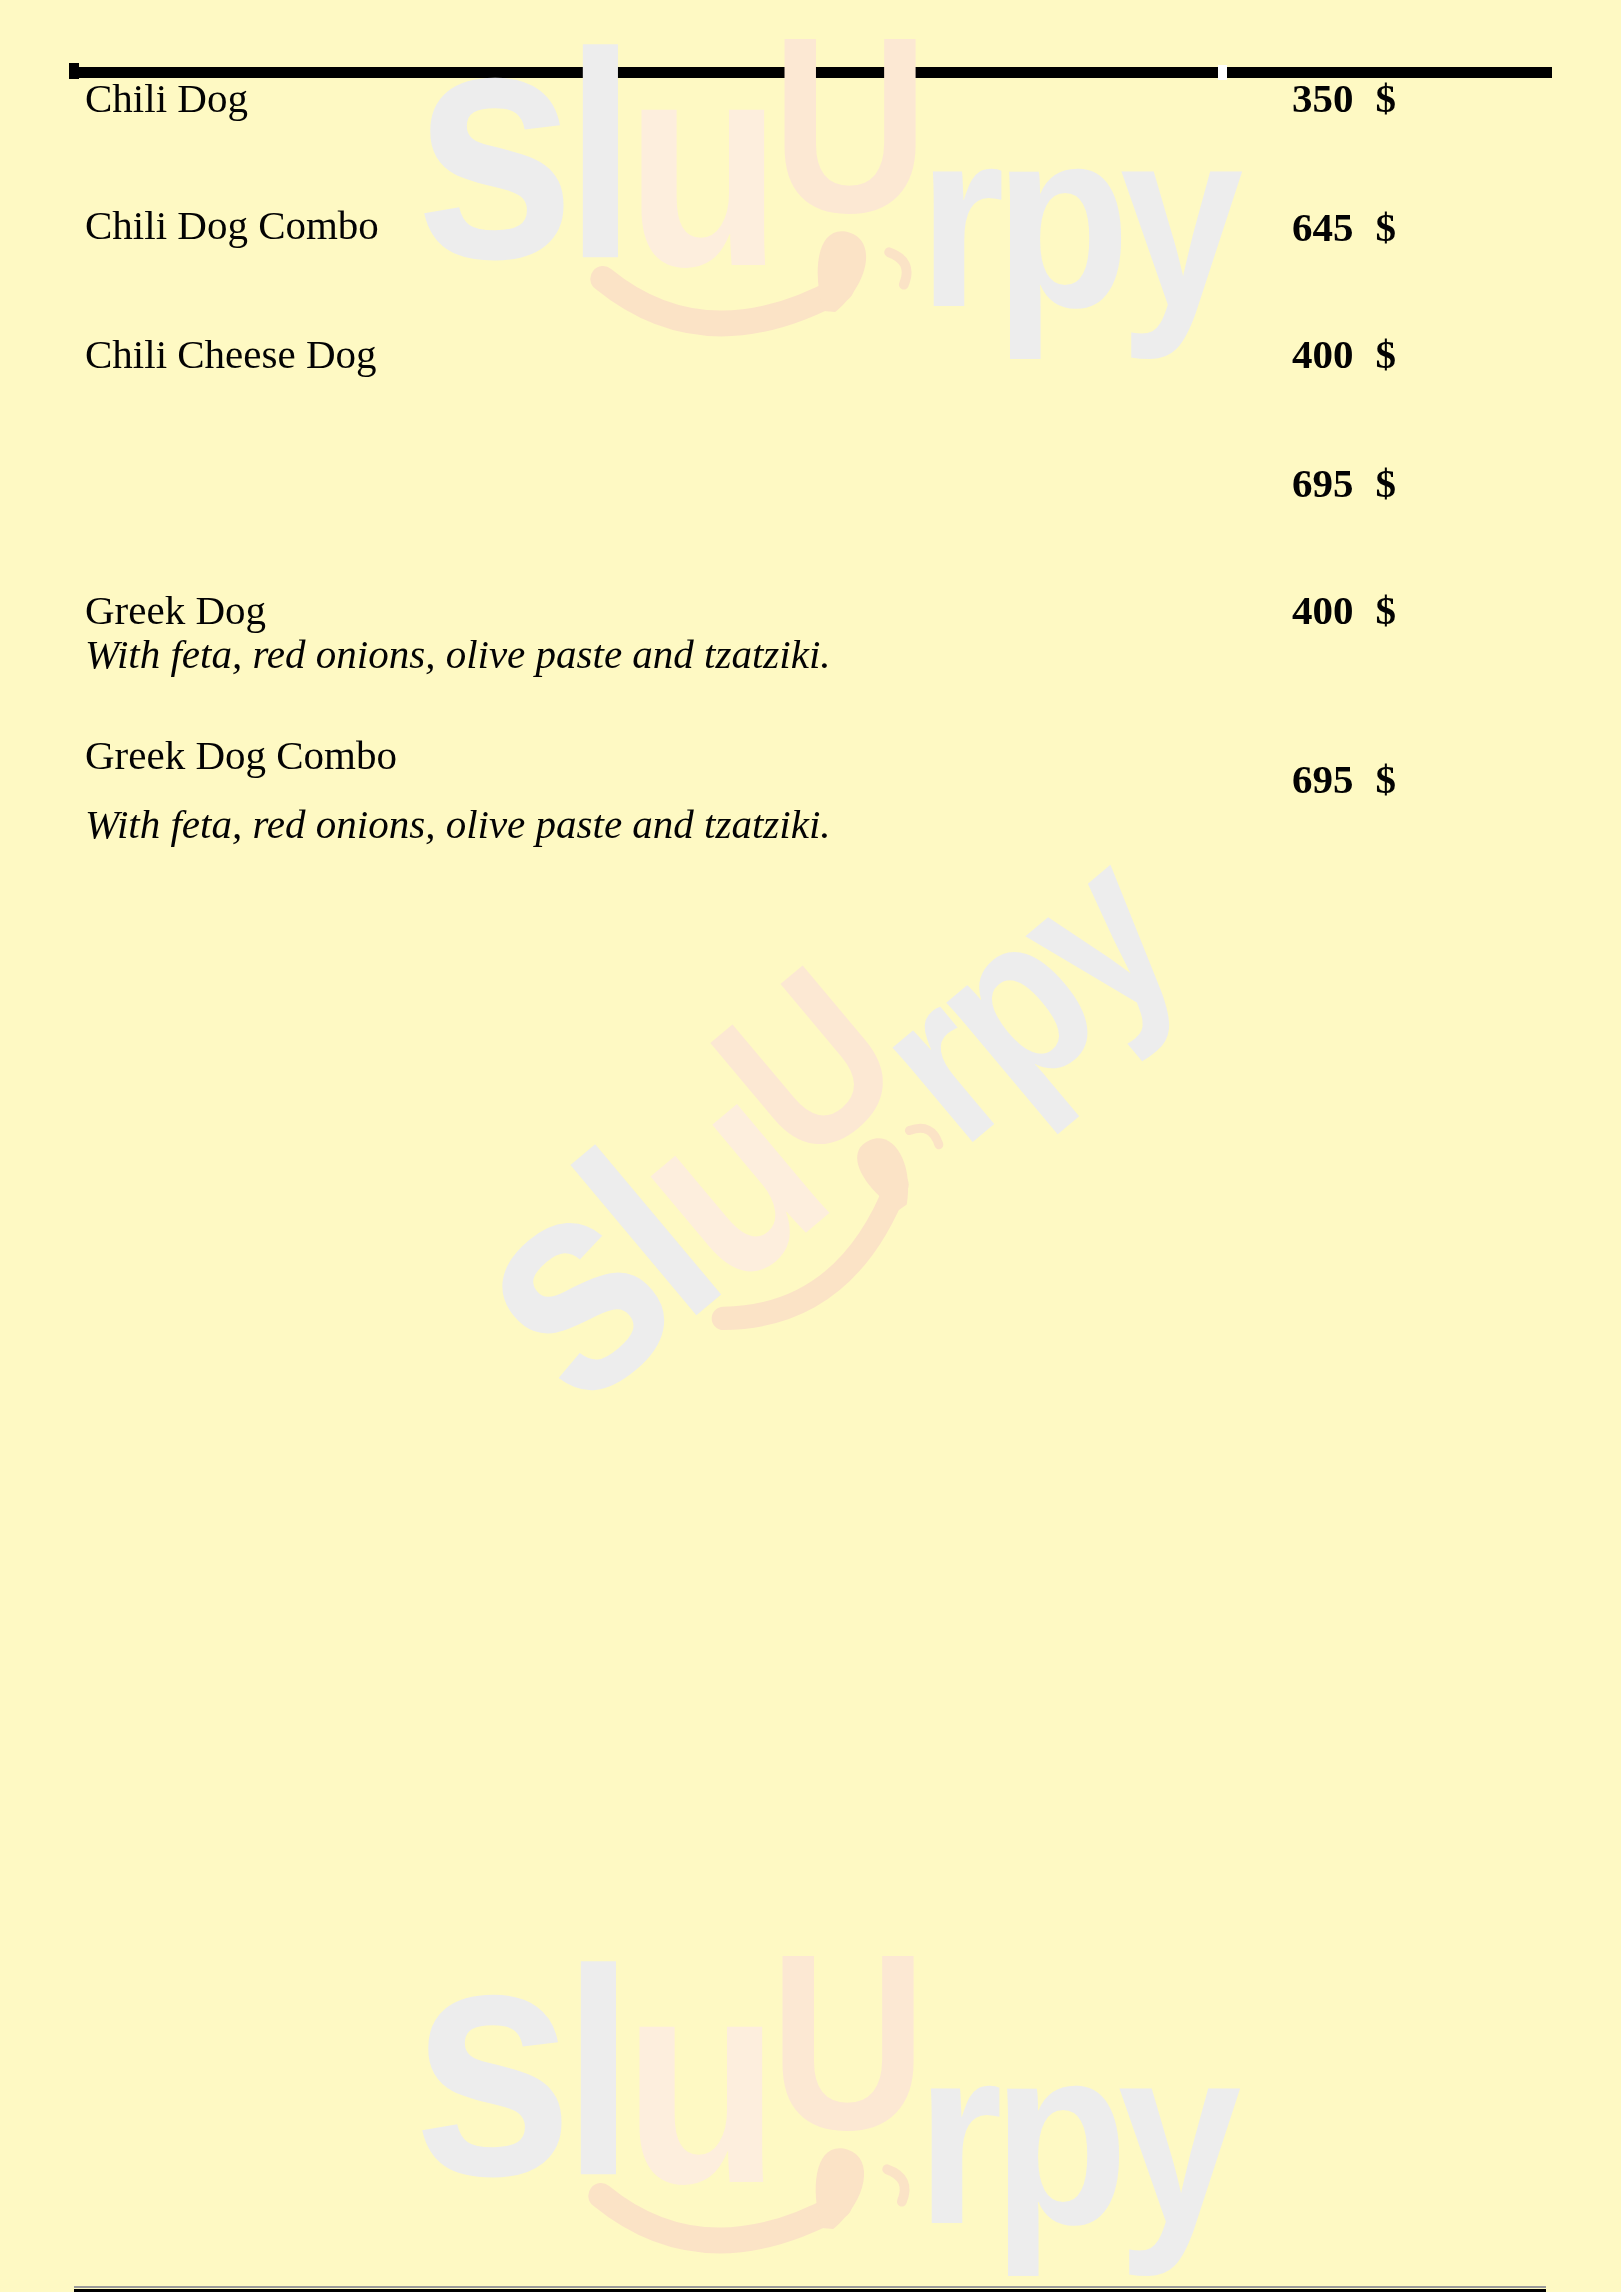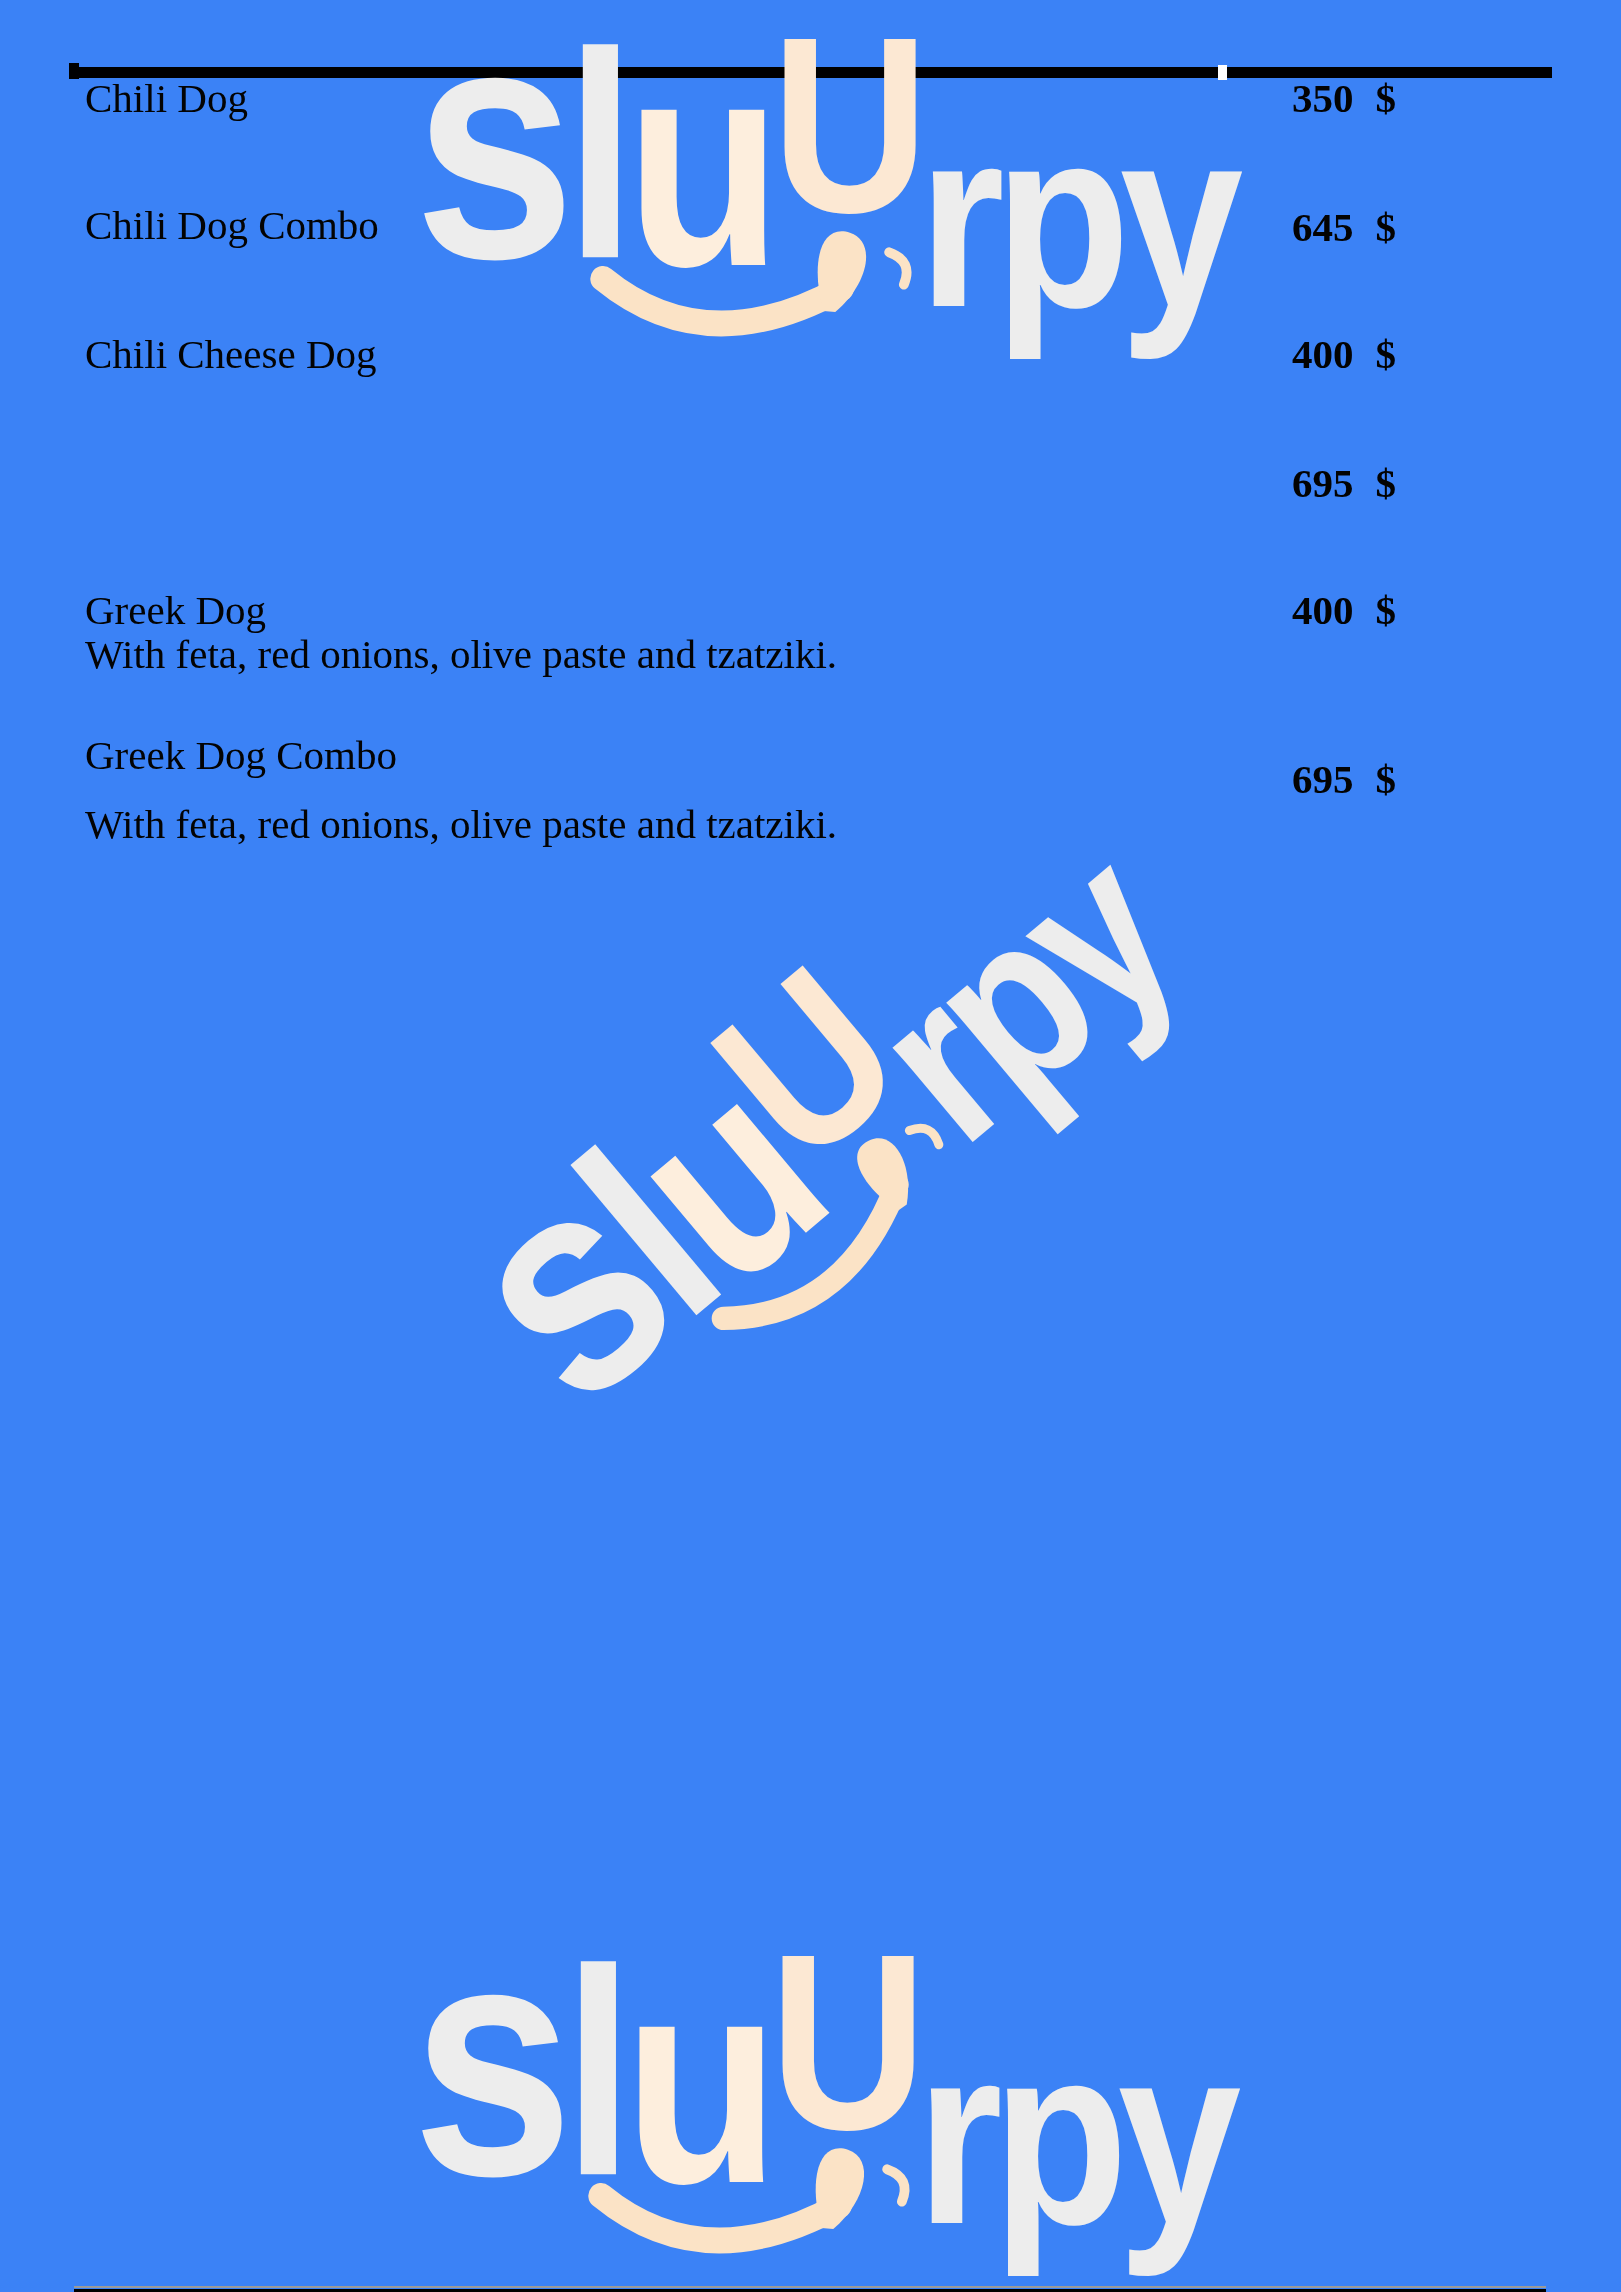--- a/index.html
+++ b/index.html
@@ -1,34 +1,34 @@
 <!DOCTYPE html>
 <html><head>
 <meta charset="utf-8">
 <style>
   html,body{margin:0;padding:0;background:#ffffff;}
   .page{
     position:relative;
     width:1621px;height:2293px;
-    background:#3b82f6;
+    background:#fef9c3;
     overflow:hidden;
     font-family:"Liberation Serif", serif;
     font-size:41px;
     color:#030303;
   }
   
   .rule-top{position:absolute;left:69px;top:67px;width:1483px;height:10.8px;background:#000;}
   .rule-top-gap{position:absolute;left:1218px;top:65px;width:8.8px;height:14.7px;background:#fff;}
   .rule-top-notch{position:absolute;left:69px;top:63px;width:9.8px;height:15.7px;background:#000;}
   .rule-bottom-gray{position:absolute;left:74px;top:2286px;width:1472px;height:2px;background:#9a9a9a;}
   .rule-bottom-black{position:absolute;left:74px;top:2289px;width:1472px;height:3.9px;background:#000;}
   
   .item-name{position:absolute;left:85px;line-height:49px;white-space:pre;}
   .item-price{position:absolute;left:1292px;line-height:49px;white-space:pre;word-spacing:11.8px;font-weight:bold;}
-  .item-desc{position:absolute;left:85px;line-height:49px;white-space:pre;}
+  .item-desc{position:absolute;left:85px;line-height:49px;white-space:pre;font-style:italic;}
   
   .wm{position:absolute;overflow:visible;z-index:5;pointer-events:none;}
   .wm text{font-family:"Liberation Sans", sans-serif;font-weight:bold;letter-spacing:-12px;}
   .wm-smile{fill:none;stroke-width:26;stroke-linecap:round;}
   .wm-accent{fill:none;stroke-width:10;stroke-linecap:round;}
   .wm-top{left:412px;top:21.6px;}
   .wm-mid{left:417px;top:956px;transform:rotate(-40deg) scale(0.92);transform-origin:412px 172px;}
   .wm-bot{left:410px;top:1939px;}
 </style>
 </head>

